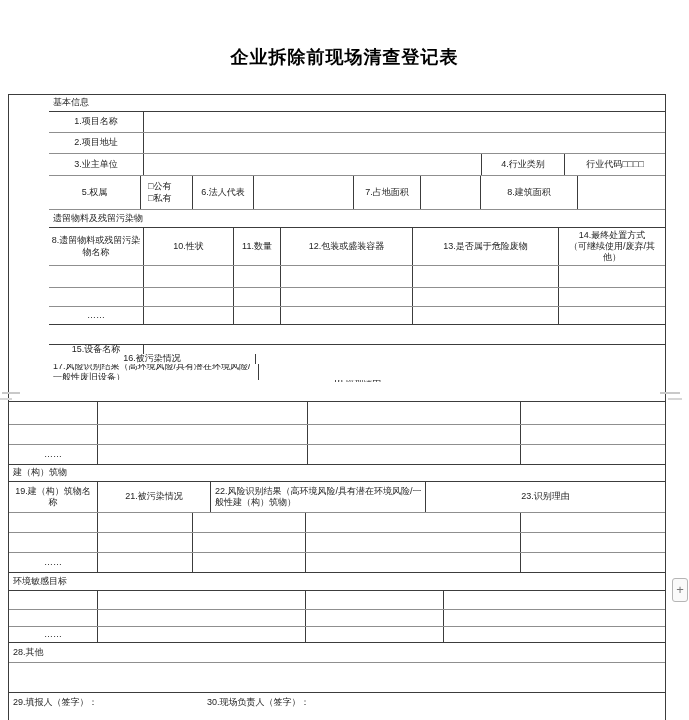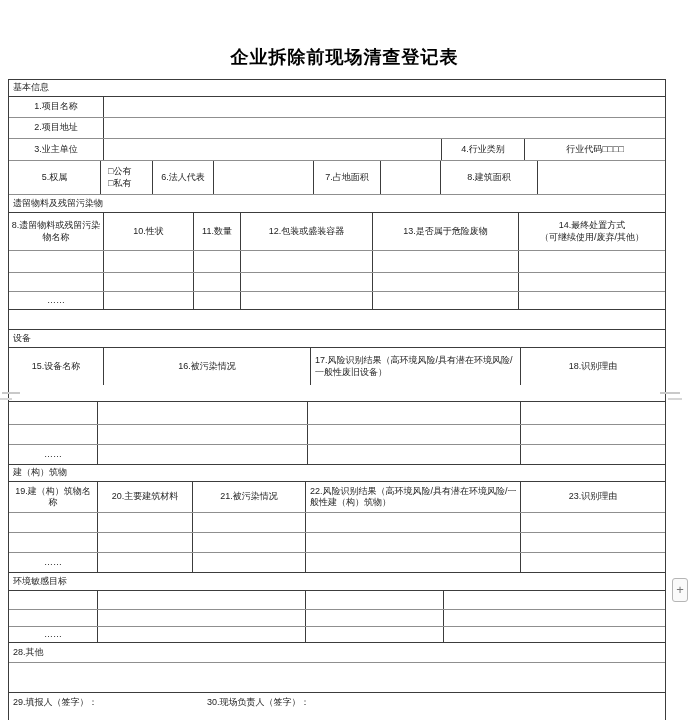--- a/index.html
+++ b/index.html
@@ -1,25 +1,25 @@
 <!DOCTYPE html>
 <html><head>
 <meta charset="utf-8">
 <style>
   html,body{margin:0;padding:0;background:#ffffff;}
   #screen{position:relative;width:689px;height:720px;background:#ffffff;overflow:hidden;
           font-family:"Liberation Sans","DejaVu Sans",sans-serif;color:#1c1c1c;font-size:9px;line-height:1.25;margin-top:40px;}
   #doc-title{position:absolute;top:6px;left:0;width:689px;text-align:center;
              font-size:18px;font-weight:bold;color:#000;letter-spacing:1px;}
   .tbl{position:absolute;left:8px;width:658px;border:1px solid #3c3c3c;box-sizing:border-box;background:#fff;}
-  #page1{top:39px;height:342px;}
+  #page1{top:54px;height:342px;padding-left:40px;}
   #page2{top:361px;height:349px;}
   .row{display:flex;box-sizing:border-box;border-bottom:1px solid #8f8f8f;}
   .row.db{border-bottom:1px solid #3c3c3c;}
-  .row:last-child{border-bottom:none;}
+  .row:last-child{border-bottom:none;flex-direction:column;}
   .c{box-sizing:border-box;border-right:1px solid #3c3c3c;display:flex;align-items:center;
      justify-content:center;text-align:center;overflow:hidden;padding:1px 2px;white-space:pre-line;}
   .c:last-child{border-right:none;}
   .c.fill{flex:1;}
   .c.left{justify-content:flex-start;text-align:left;padding-left:4px;}
   .sec{padding-left:4px;}
   .sig-cell{position:relative;}
   .sig2{position:absolute;left:198px;top:50%;transform:translateY(-50%);}
   .mark{position:absolute;}
   #plus-btn{position:absolute;left:672px;top:538px;width:16px;height:24px;background:#fafafa;
@@ -106,23 +106,20 @@
       <div class="c" style="width:47px"></div>
       <div class="c" style="width:132px"></div>
       <div class="c" style="width:146px"></div>
       <div class="c fill"></div>
     </div>
 
     <div class="row db" style="height:20px">
       <div class="c fill"></div>
     </div>
 
-    <div class="row db" style="height:18px">
-      <div class="c fill left sec">设备</div>
-    </div>
 
     <div class="row" style="height:37px">
       <div class="c" style="width:95px">15.设备名称</div>
       <div class="c" style="width:207px">16.被污染情况</div>
       <div class="c left" style="width:210px">17.风险识别结果（高环境风险/具有潜在环境风险/一般性废旧设备）</div>
       <div class="c fill">18.识别理由</div>
     </div>
   </div>
 
   <div class="mark" style="left:2px;top:352px;width:18px;height:2px;background:#c9c9c9"></div>
@@ -152,21 +149,20 @@
       <div class="c" style="width:213px"></div>
       <div class="c fill"></div>
     </div>
 
     <div class="row db" style="height:17px">
       <div class="c fill left sec">建（构）筑物</div>
     </div>
 
     <div class="row" style="height:31px">
       <div class="c" style="width:89px">19.建（构）筑物名称</div>
-      <div class="c" style="width:95px">20.主要建筑材料</div>
       <div class="c" style="width:113px">21.被污染情况</div>
       <div class="c left" style="width:215px">22.风险识别结果（高环境风险/具有潜在环境风险/一般性建（构）筑物）</div>
       <div class="c fill">23.识别理由</div>
     </div>
 
     <div class="row" style="height:20px">
       <div class="c" style="width:89px"></div>
       <div class="c" style="width:95px"></div>
       <div class="c" style="width:113px"></div>
       <div class="c" style="width:215px"></div>

